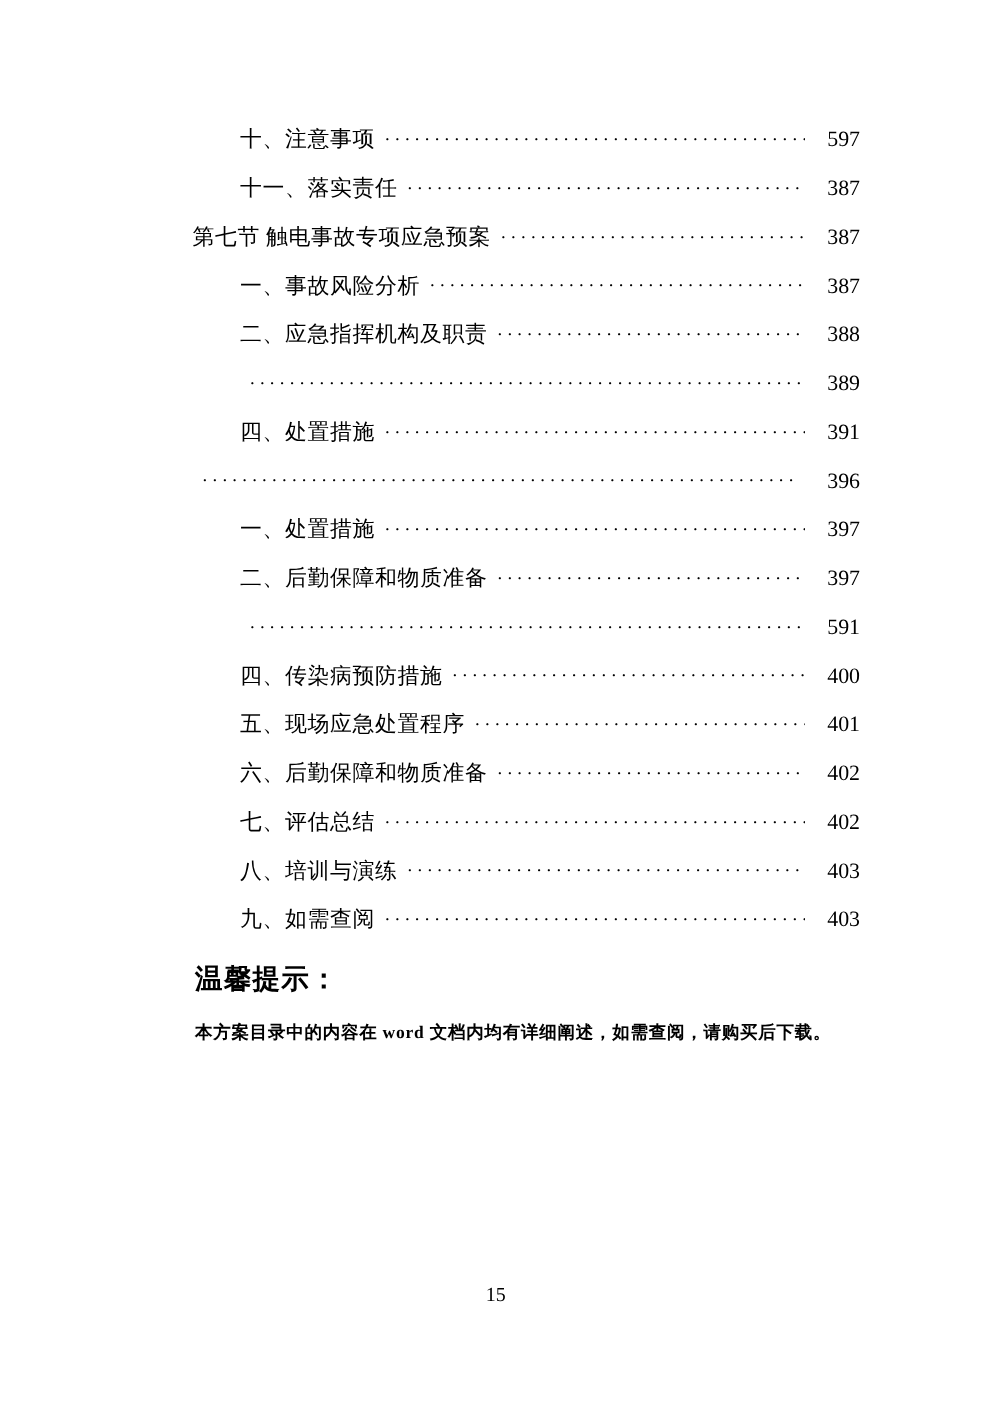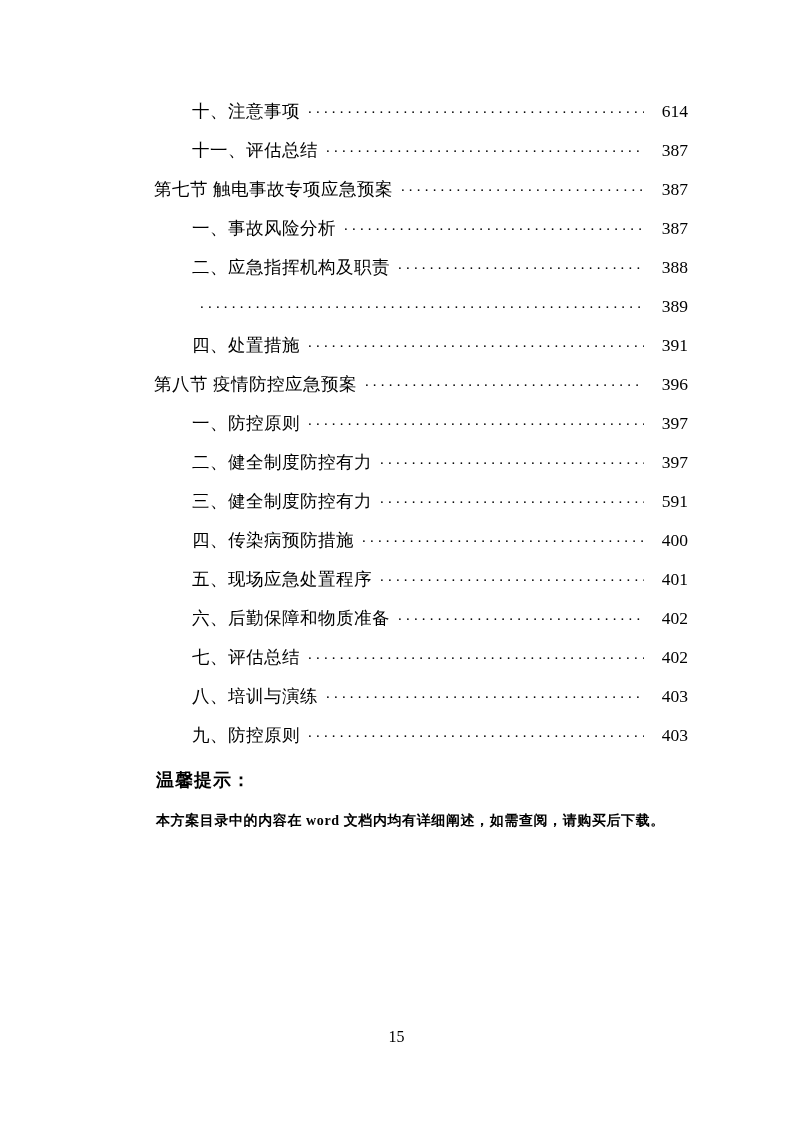--- a/index.html
+++ b/index.html
@@ -61,21 +61,21 @@
     font-size: 17.5px;
   }
 
   .notice {
     position: absolute;
     left: 118px;
     top: 768px;
     width: 560px;
   }
   .notice-title {
-    font-size: 18px;
+    font-size: 22px;
     font-weight: bold;
     letter-spacing: 1px;
     margin-bottom: 12px;
     padding-left: 38px;
   }
   .notice-body {
     font-size: 14px;
     font-weight: bold;
     line-height: 34px;
     letter-spacing: 0.6px;
@@ -92,24 +92,24 @@
 </style>
 </head>
 <body>
 
 <div class="page">
 
   <div class="toc" id="toc-container">
       <div class="toc-row lvl-item">
         <span class="toc-label">十、注意事项</span>
         <span class="toc-dots">............................................................</span>
-        <span class="toc-page">614</span>
+        <span class="toc-page">597</span>
       </div>
       <div class="toc-row lvl-item">
-        <span class="toc-label">十一、评估总结</span>
+        <span class="toc-label">十一、落实责任</span>
         <span class="toc-dots">............................................................</span>
         <span class="toc-page">387</span>
       </div>
       <div class="toc-row lvl-section">
         <span class="toc-label">第七节 触电事故专项应急预案</span>
         <span class="toc-dots">............................................................</span>
         <span class="toc-page">387</span>
       </div>
       <div class="toc-row lvl-item">
         <span class="toc-label">一、事故风险分析</span>
@@ -124,36 +124,34 @@
       <div class="toc-row lvl-item">
         <span class="toc-dots">............................................................</span>
         <span class="toc-page">389</span>
       </div>
       <div class="toc-row lvl-item">
         <span class="toc-label">四、处置措施</span>
         <span class="toc-dots">............................................................</span>
         <span class="toc-page">391</span>
       </div>
       <div class="toc-row lvl-section">
-        <span class="toc-label">第八节 疫情防控应急预案</span>
         <span class="toc-dots">............................................................</span>
         <span class="toc-page">396</span>
       </div>
       <div class="toc-row lvl-item">
-        <span class="toc-label">一、防控原则</span>
+        <span class="toc-label">一、处置措施</span>
         <span class="toc-dots">............................................................</span>
         <span class="toc-page">397</span>
       </div>
       <div class="toc-row lvl-item">
-        <span class="toc-label">二、健全制度防控有力</span>
+        <span class="toc-label">二、后勤保障和物质准备</span>
         <span class="toc-dots">............................................................</span>
         <span class="toc-page">397</span>
       </div>
       <div class="toc-row lvl-item">
-        <span class="toc-label">三、健全制度防控有力</span>
         <span class="toc-dots">............................................................</span>
         <span class="toc-page">591</span>
       </div>
       <div class="toc-row lvl-item">
         <span class="toc-label">四、传染病预防措施</span>
         <span class="toc-dots">............................................................</span>
         <span class="toc-page">400</span>
       </div>
       <div class="toc-row lvl-item">
         <span class="toc-label">五、现场应急处置程序</span>
@@ -169,21 +167,21 @@
         <span class="toc-label">七、评估总结</span>
         <span class="toc-dots">............................................................</span>
         <span class="toc-page">402</span>
       </div>
       <div class="toc-row lvl-item">
         <span class="toc-label">八、培训与演练</span>
         <span class="toc-dots">............................................................</span>
         <span class="toc-page">403</span>
       </div>
       <div class="toc-row lvl-item">
-        <span class="toc-label">九、防控原则</span>
+        <span class="toc-label">九、如需查阅</span>
         <span class="toc-dots">............................................................</span>
         <span class="toc-page">403</span>
       </div>
     </div>
 
   <div class="notice">
     <div class="notice-title">温馨提示：</div>
     <div class="notice-body">本方案目录中的内容在 word 文档内均有详细阐述，如需查阅，请购买后下载。</div>
   </div>
 

